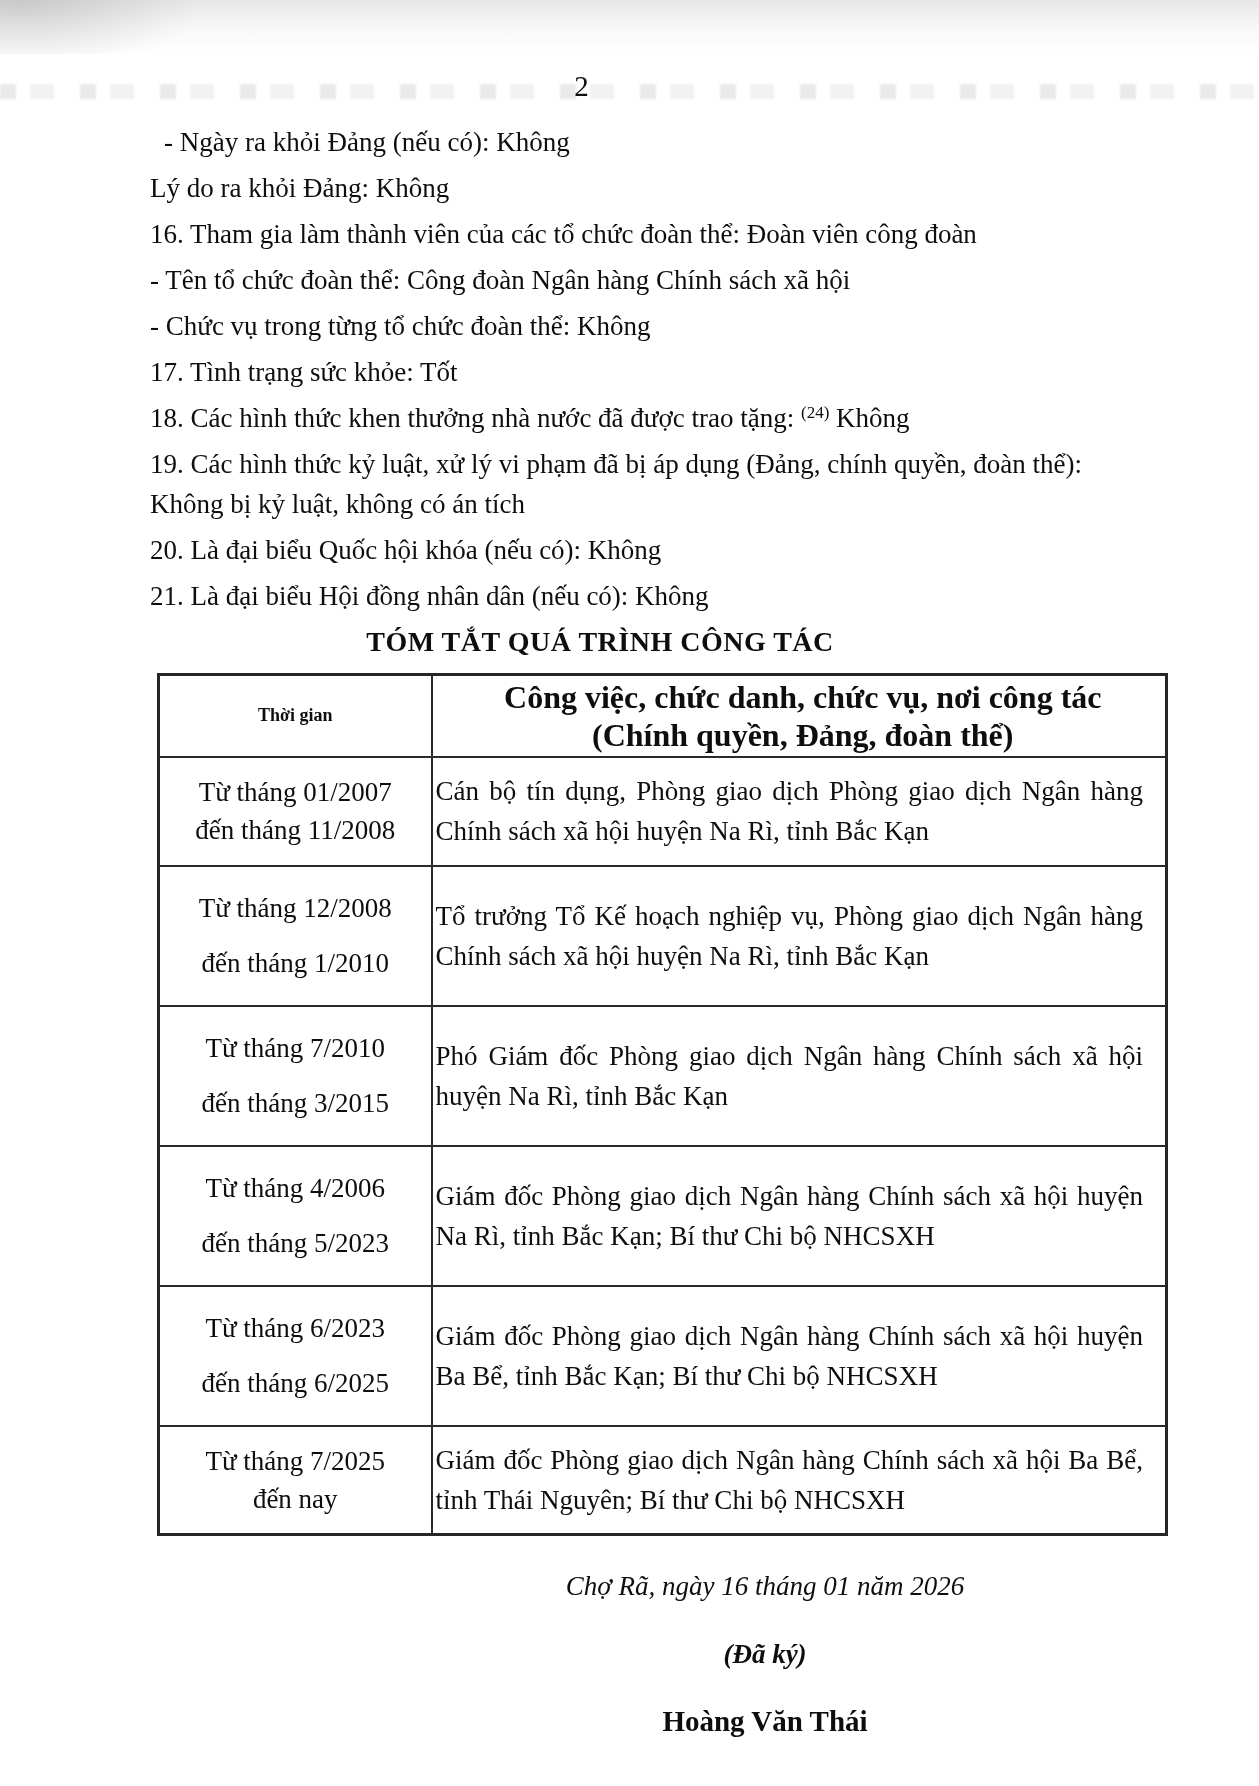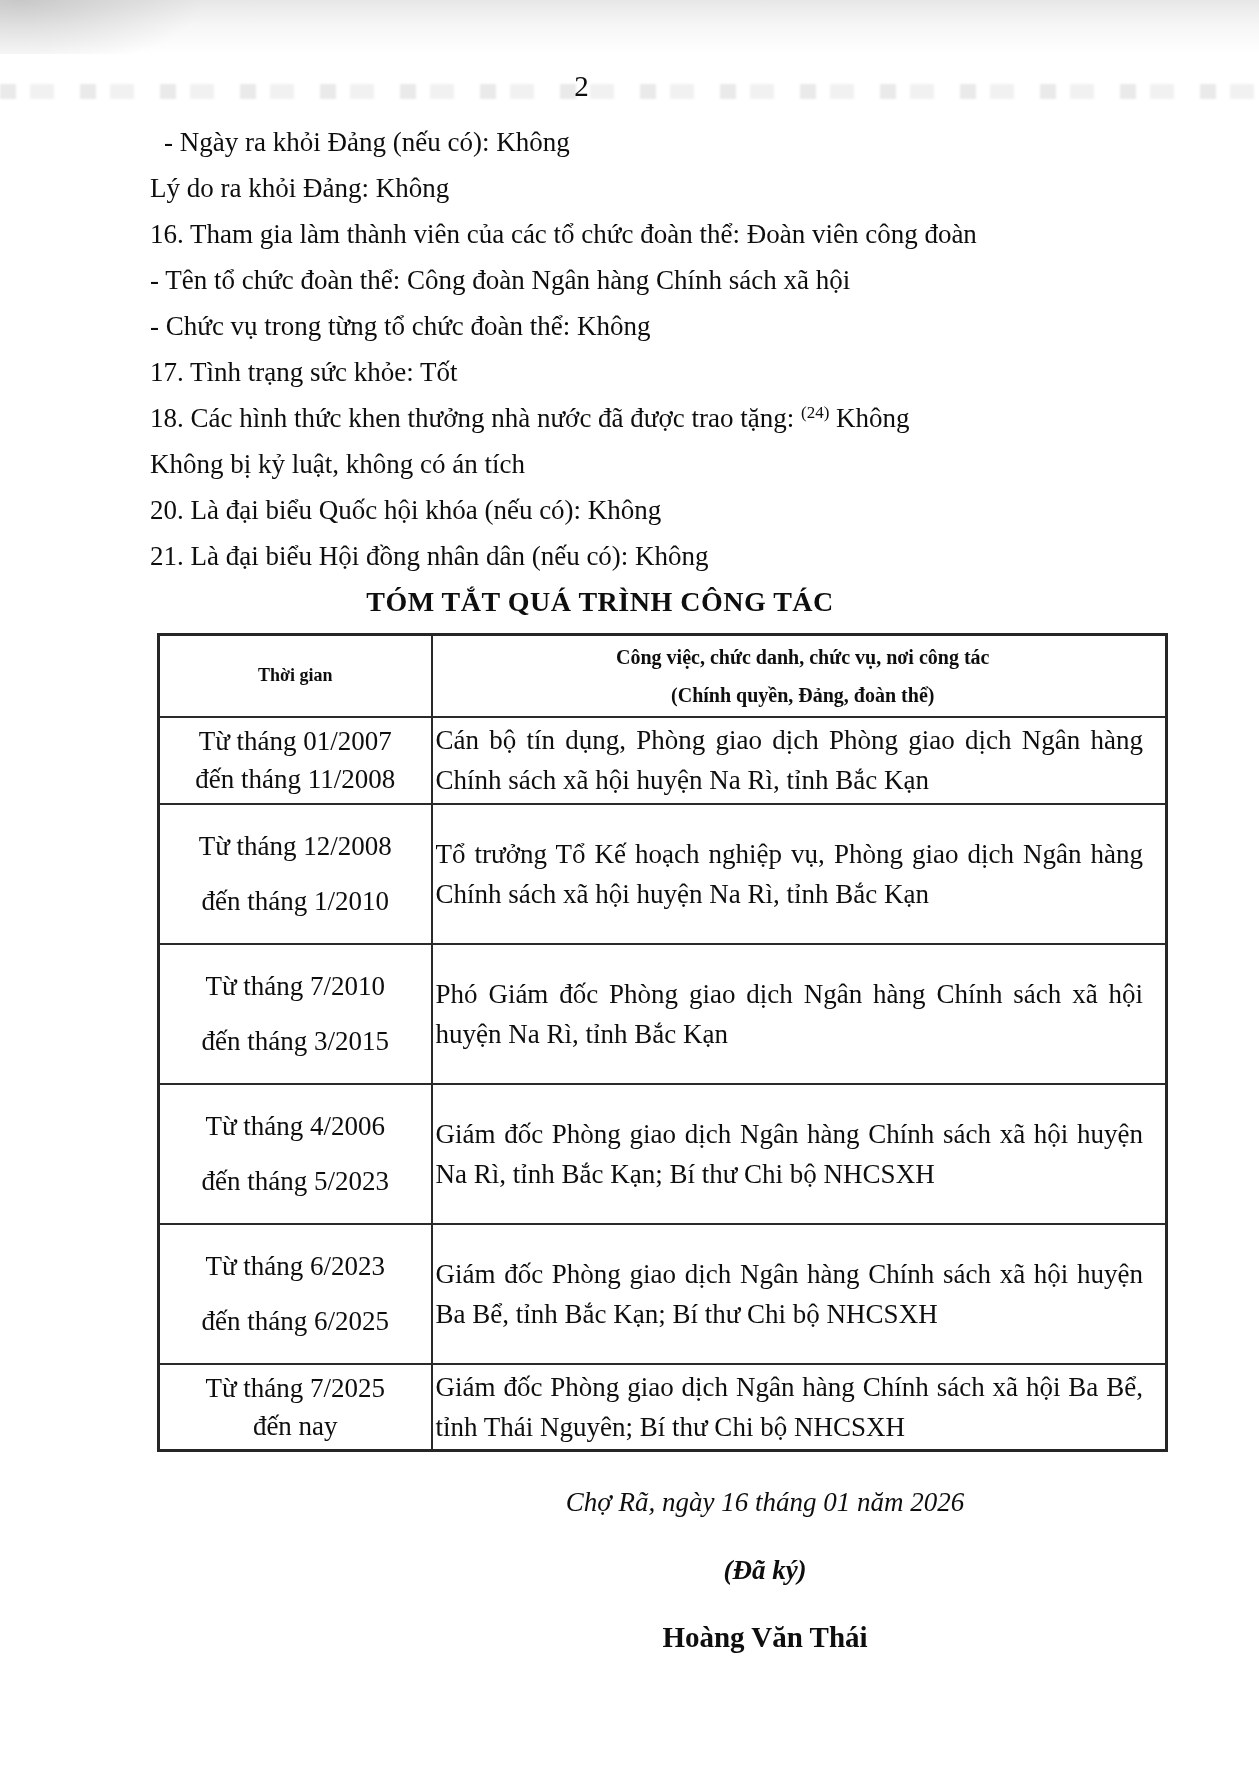--- a/index.html
+++ b/index.html
@@ -65,25 +65,25 @@
   table.work-history {
     border-collapse:collapse;
     table-layout:fixed;
     width:1008px;
     font-size:27px;
     border:3px solid #262626;
   }
   table.work-history th, table.work-history td { border:2px solid #2a2a2a; }
 
   tr.hdr   { height:82px; }
-  tr.short { height:87px; }
+  tr.short { height:109px; }
   tr.tall  { height:140px; }
 
   th.cell-time-hdr { font-weight:bold; text-align:center; vertical-align:middle; font-size:18px; }
-  th.cell-job-hdr  { font-weight:bold; text-align:center; vertical-align:middle; font-size:20px;padding-left:8px; }
+  th.cell-job-hdr  { font-weight:bold; text-align:center; vertical-align:middle; font-size:32px;padding-left:8px; }
   th.cell-job-hdr div { line-height:38px; }
 
   td.cell-time { text-align:center; vertical-align:middle; padding:0 6px; }
   td.cell-time div { line-height:34px; white-space:nowrap; }
   tr.short td.cell-time div + div { margin-top:4px; }
   tr.tall  td.cell-time div + div { margin-top:21px; }
 
   td.cell-job {
     vertical-align:middle;
     text-align:justify;
@@ -111,20 +111,21 @@
   <div class="page-number">2</div>
 
   <div class="content">
     <div class="line indent">- Ngày ra khỏi Đảng (nếu có): Không</div>
     <div class="line">Lý do ra khỏi Đảng: Không</div>
     <div class="line">16. Tham gia làm thành viên của các tổ chức đoàn thể: Đoàn viên công đoàn</div>
     <div class="line">- Tên tổ chức đoàn thể: Công đoàn Ngân hàng Chính sách xã hội</div>
     <div class="line">- Chức vụ trong từng tổ chức đoàn thể: Không</div>
     <div class="line">17. Tình trạng sức khỏe: Tốt</div>
     <div class="line"><span>18. Các hình thức khen thưởng nhà nước đã được trao tặng:</span> <sup class="note-ref">(24)</sup> <span>Không</span></div>
+    <div class="line wrapline">19. Các hình thức kỷ luật, xử lý vi phạm đã bị áp dụng (Đảng, chính quyền, đoàn thể):</div>
     <div class="line contline">Không bị kỷ luật, không có án tích</div>
     <div class="line">20. Là đại biểu Quốc hội khóa (nếu có): Không</div>
     <div class="line">21. Là đại biểu Hội đồng nhân dân (nếu có): Không</div>
   </div>
 
   <div class="table-title">TÓM TẮT QUÁ TRÌNH CÔNG TÁC</div>
 
   <div class="table-wrap">
     <table class="work-history">
       <colgroup>

